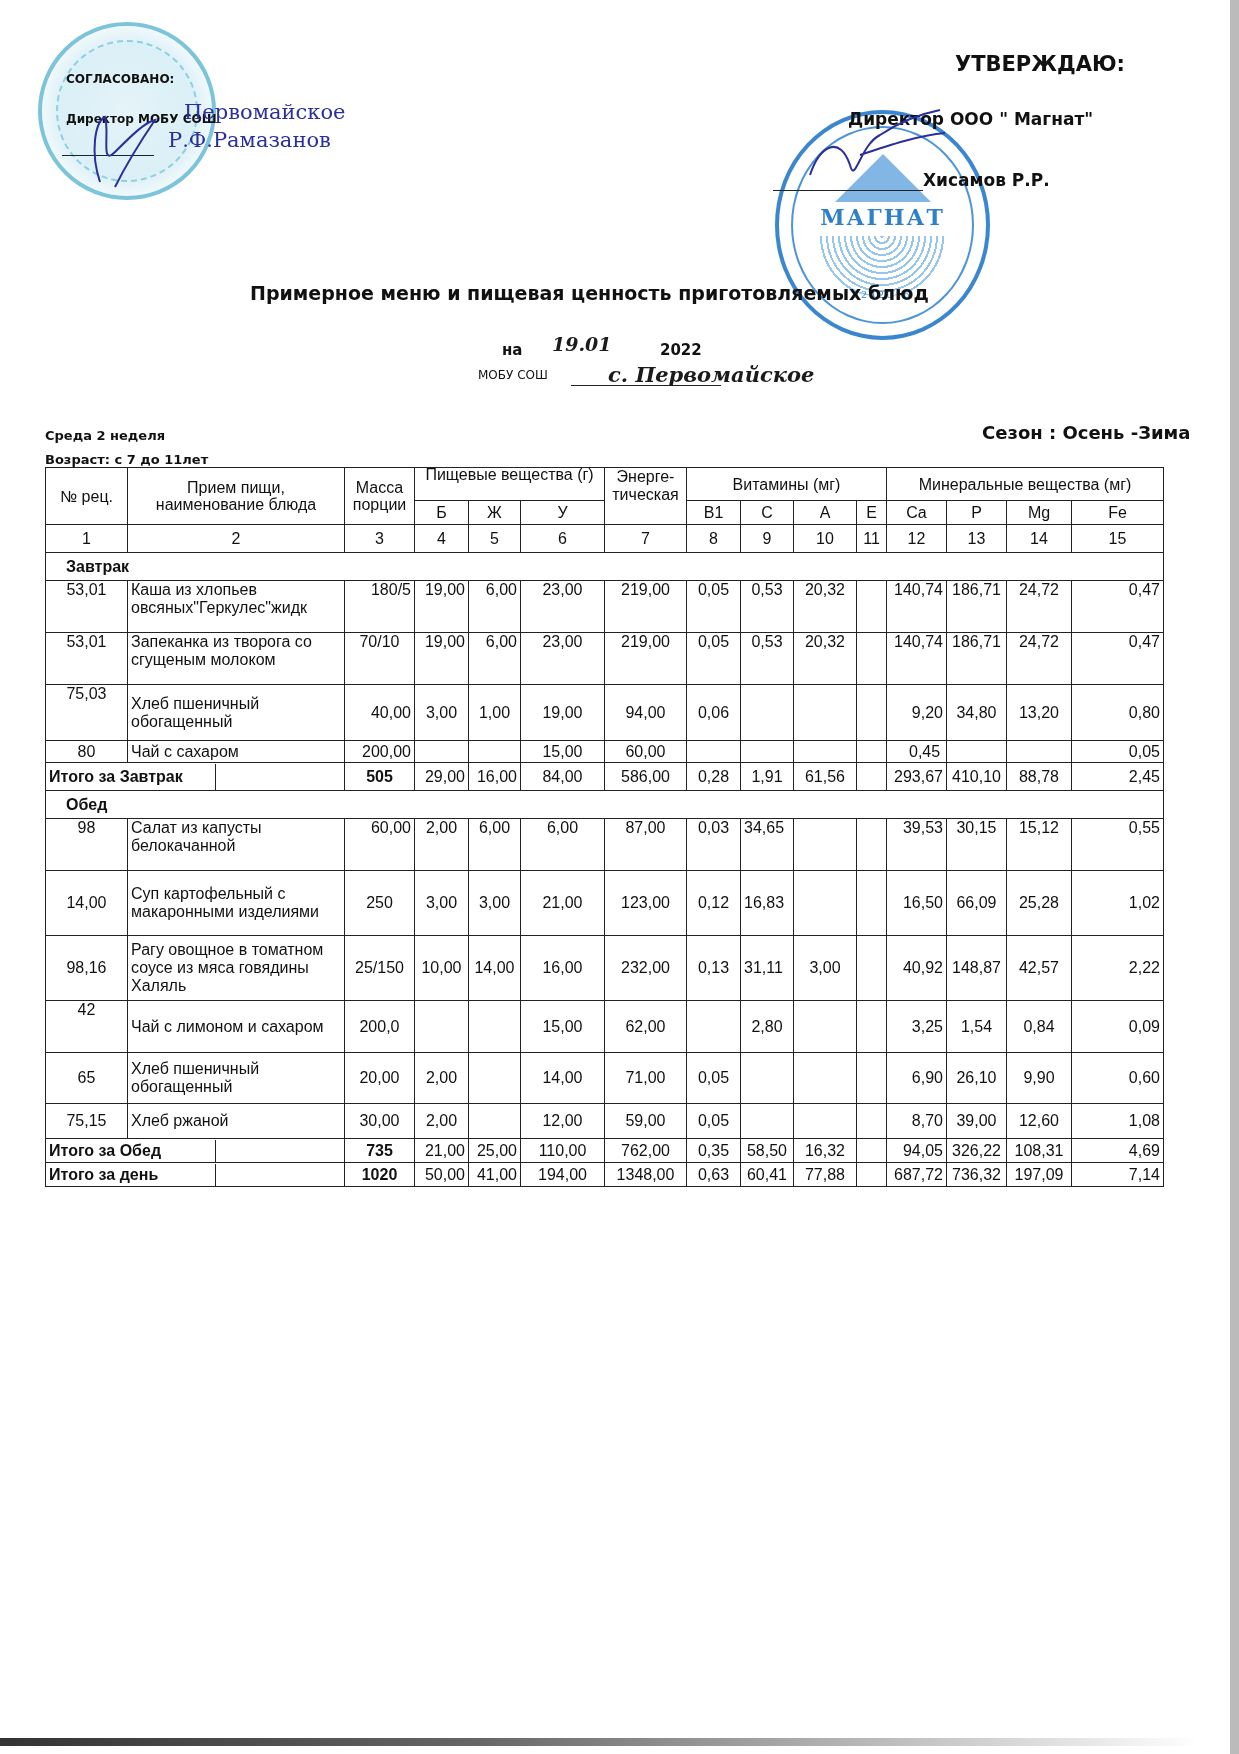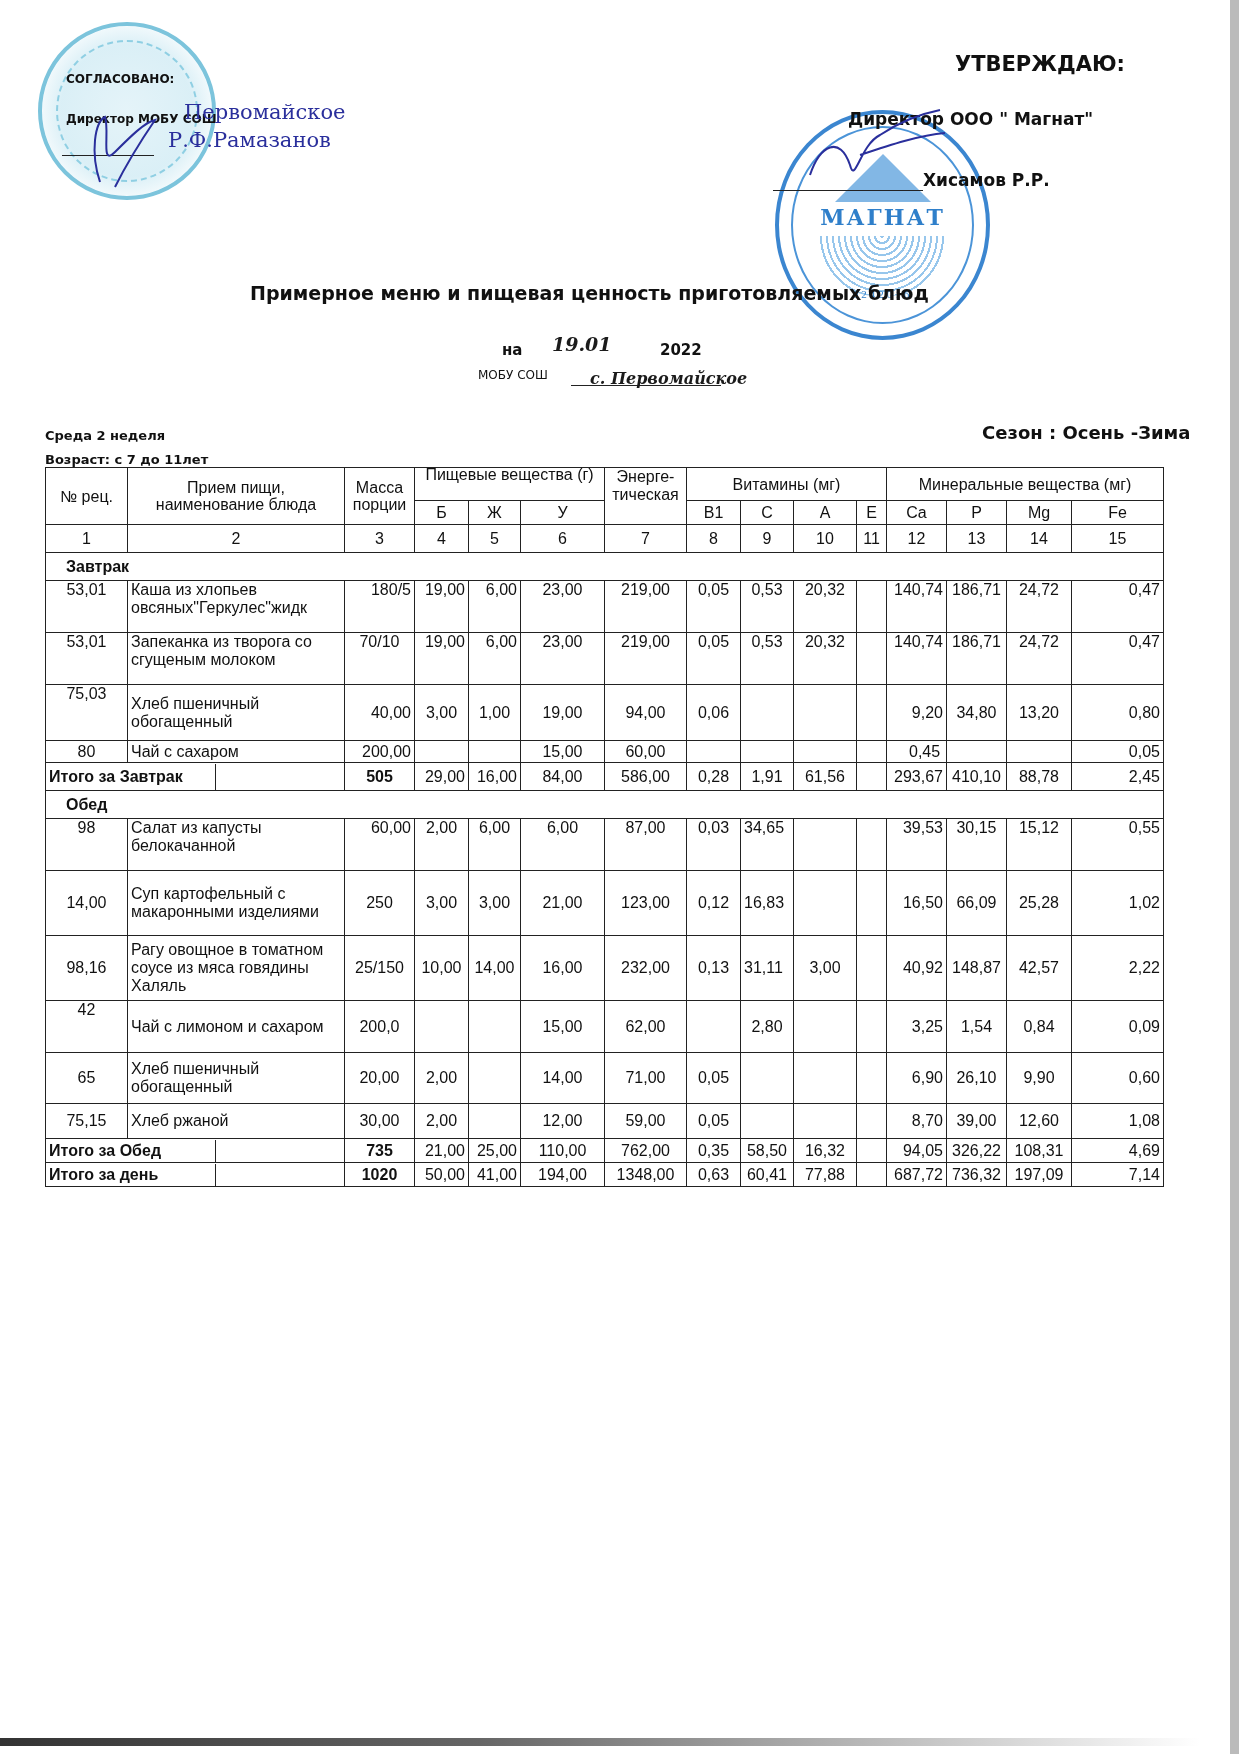--- a/index.html
+++ b/index.html
@@ -87,21 +87,21 @@
 <svg class="abs" style="left:800px; top:105px;" width="150" height="90">
   <path d="M10 70 C 20 40, 40 30, 50 60 C 55 80, 60 40, 80 30 C 95 20, 115 10, 140 5 M 60 50 C 90 40, 120 30, 145 28" fill="none" stroke="#2a2f9c" stroke-width="2"></path>
 </svg>
 
 <div class="abs bold-title" style="left:250px; top:282px; font-size:19px;">Примерное меню и пищевая ценность приготовляемых блюд</div>
 <div class="abs bold-title" style="left:502px; top:341px; font-size:15px;">на</div>
 <div class="abs handwritten" style="left:552px; top:333px; font-size:19px;">19.01</div>
 <div class="abs bold-title" style="left:660px; top:341px; font-size:15px;">2022</div>
 <div class="abs" style="left:478px; top:368px; font-size:12px; font-family:'DejaVu Sans', sans-serif;">МОБУ СОШ</div>
 <div class="abs" style="left:571px; top:385px; width:150px; border-top:1.5px solid #222;"></div>
-<div class="abs handwritten" style="left:590px; top:362px; font-size:16px;margin-top:7px;">с. Первомайское</div>
+<div class="abs handwritten" style="left:608px; top:362px; font-size:21px;">с. Первомайское</div>
 
 <div class="abs bold-title" style="left:45px; top:428px; font-size:13px;">Среда 2 неделя</div>
 <div class="abs bold-title" style="left:982px; top:422px; font-size:18px;">Сезон : Осень -Зима</div>
 <div class="abs bold-title" style="left:45px; top:452px; font-size:13px;">Возраст: с 7 до 11лет</div>
 
 <table class="menu">
   <colgroup>
     <col style="width:82px">
       <col style="width:217px">
       <col style="width:70px">

